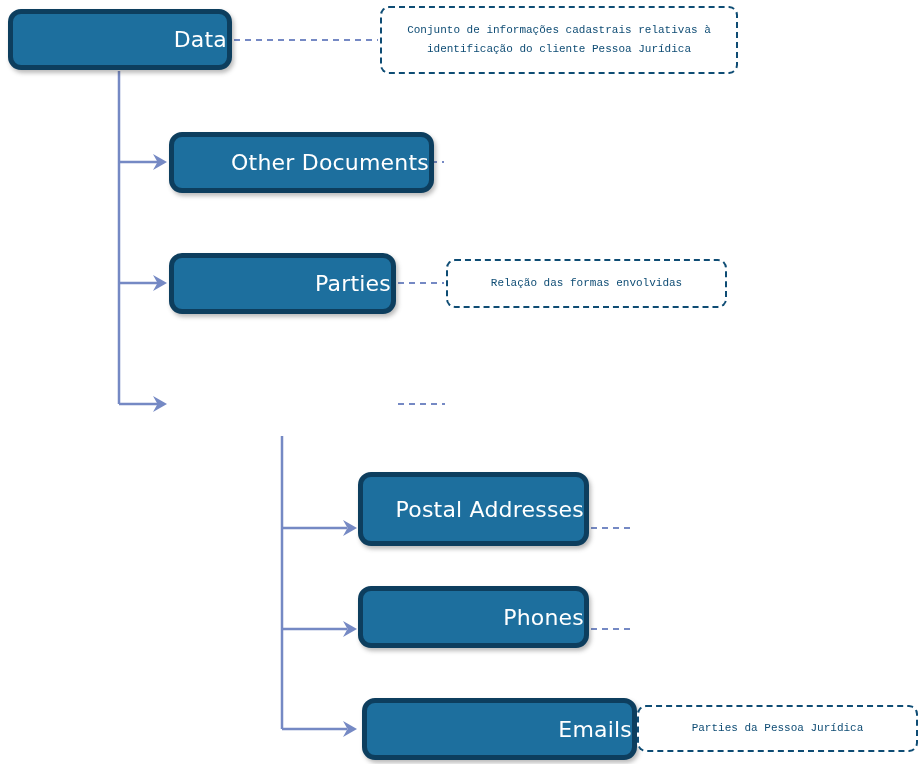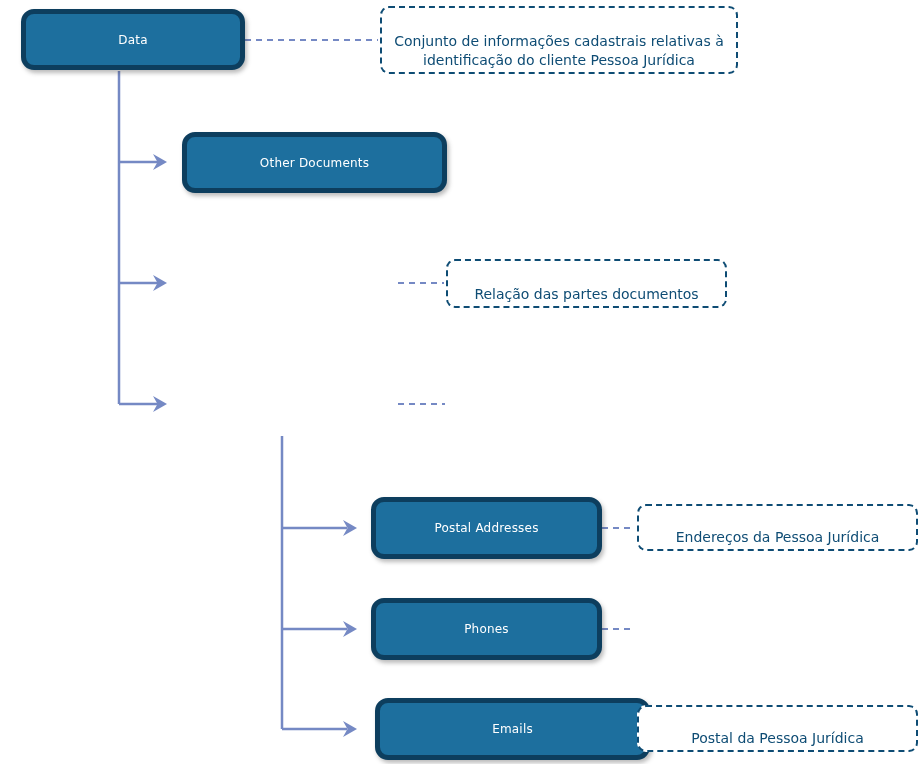--- a/index.html
+++ b/index.html
@@ -20,39 +20,39 @@
     overflow:hidden;
   }
   #wires{position:absolute;left:0;top:0;width:920px;height:764px;}
   .node{
     position:absolute;
     box-sizing:border-box;
     background:var(--node-fill);
     border:5px solid var(--node-border);
     border-radius:13px;
     box-shadow:2px 3px 4px rgba(60,60,60,.35);
-    display:flex;align-items:center;justify-content:center;
+    display:flex;align-items:center;justify-content:flex-end;
     color:var(--node-text);
-    font-size:12px;
+    font-size:22px;
     letter-spacing:.2px;
     cursor:default;
-    margin-left:13px;
   }
   .note{
     position:absolute;
     box-sizing:border-box;
     background:var(--bg);
     border:2px dashed var(--note-border);
     border-radius:9px;
-    display:flex;align-items:flex-end;justify-content:center;
+    display:flex;align-items:center;justify-content:center;
     color:var(--note-text);
-    font-size:14px;
+    font-size:11px;
     line-height:19px;
     text-align:center;
     padding:2px 6px;
+    font-family:Liberation Mono, monospace;
   }
 </style>
 </head>
 <body>
 
 <div id="canvas">
 
   <svg id="wires" viewBox="0 0 920 764" xmlns="http://www.w3.org/2000/svg">
     <g stroke="#7589c4" stroke-width="2.5" fill="none">
 
@@ -86,46 +86,46 @@
   </svg>
 
   <div class="node" style="left:8px;top:9px;width:224px;height:61px">
     <span>Data</span>
   </div>
 
   <div class="node" style="left:169px;top:132px;width:265px;height:61px">
     <span>Other Documents</span>
   </div>
 
+  <div class="node" style="left:169px;top:253px;width:227px;height:61px">
+    <span>Parties</span>
+  </div>
 
 
-  <div class="node" style="left:358px;top:497px;width:231px;height:62px">
+  <div class="node" style="left:358px;top:472px;width:231px;height:74px">
     <span>Postal Addresses</span>
   </div>
 
-  <div class="node" style="left:358px;top:598px;width:231px;height:62px">
+  <div class="node" style="left:358px;top:586px;width:231px;height:62px">
     <span>Phones</span>
   </div>
 
   <div class="node" style="left:362px;top:698px;width:275px;height:62px">
     <span>Emails</span>
   </div>
 
   <div class="note" style="left:380px;top:6px;width:358px;height:68px">
     <span>Conjunto de informações cadastrais relativas à identificação do cliente Pessoa Jurídica</span>
   </div>
 
 
   <div class="note" style="left:446px;top:259px;width:281px;height:49px">
-    <span>Relação das partes documentos</span>
+    <span>Relação das formas envolvidas</span>
   </div>
 
 
-  <div class="note" style="left:637px;top:504px;width:281px;height:47px">
-    <span>Endereços da Pessoa Jurídica</span>
-  </div>
 
 
   <div class="note" style="left:637px;top:705px;width:281px;height:47px">
-    <span>Postal da Pessoa Jurídica</span>
+    <span>Parties da Pessoa Jurídica</span>
   </div>
 
 </div>
 
 </body></html>

